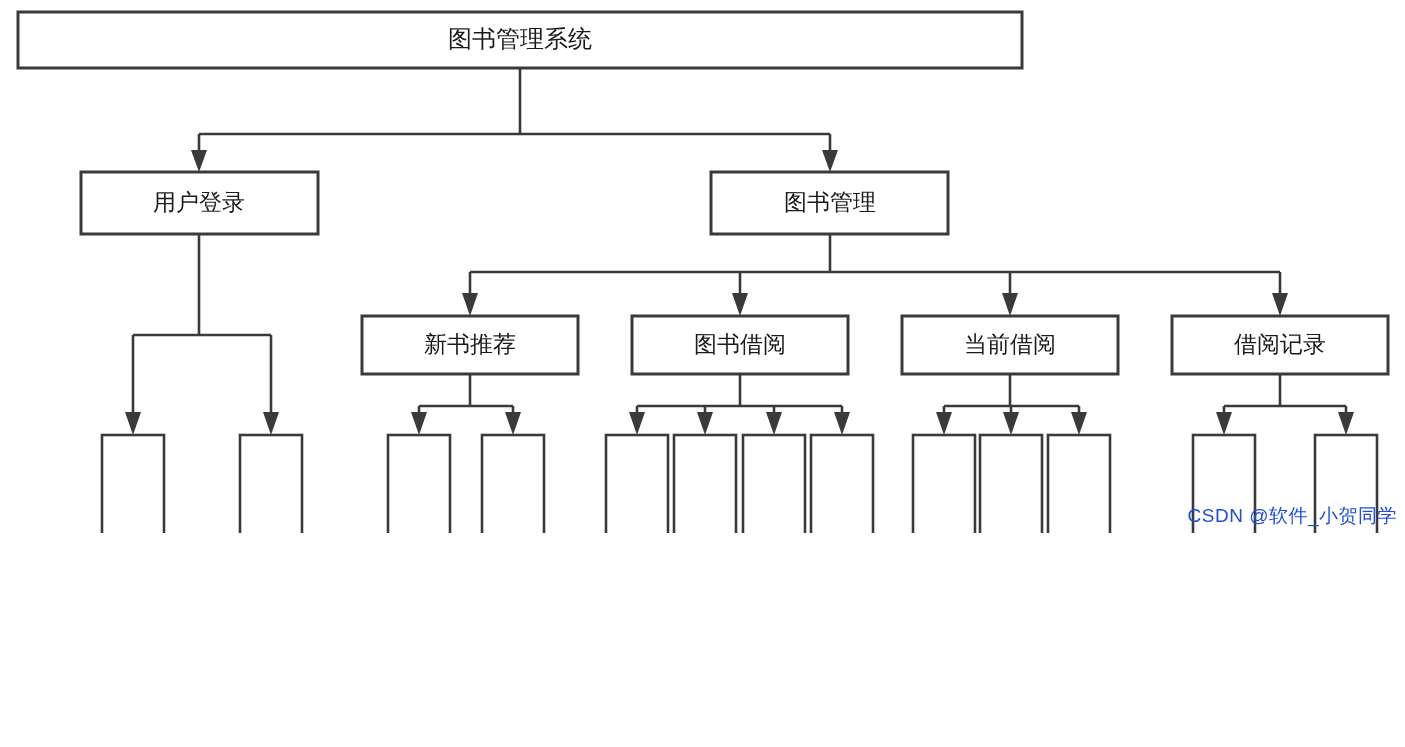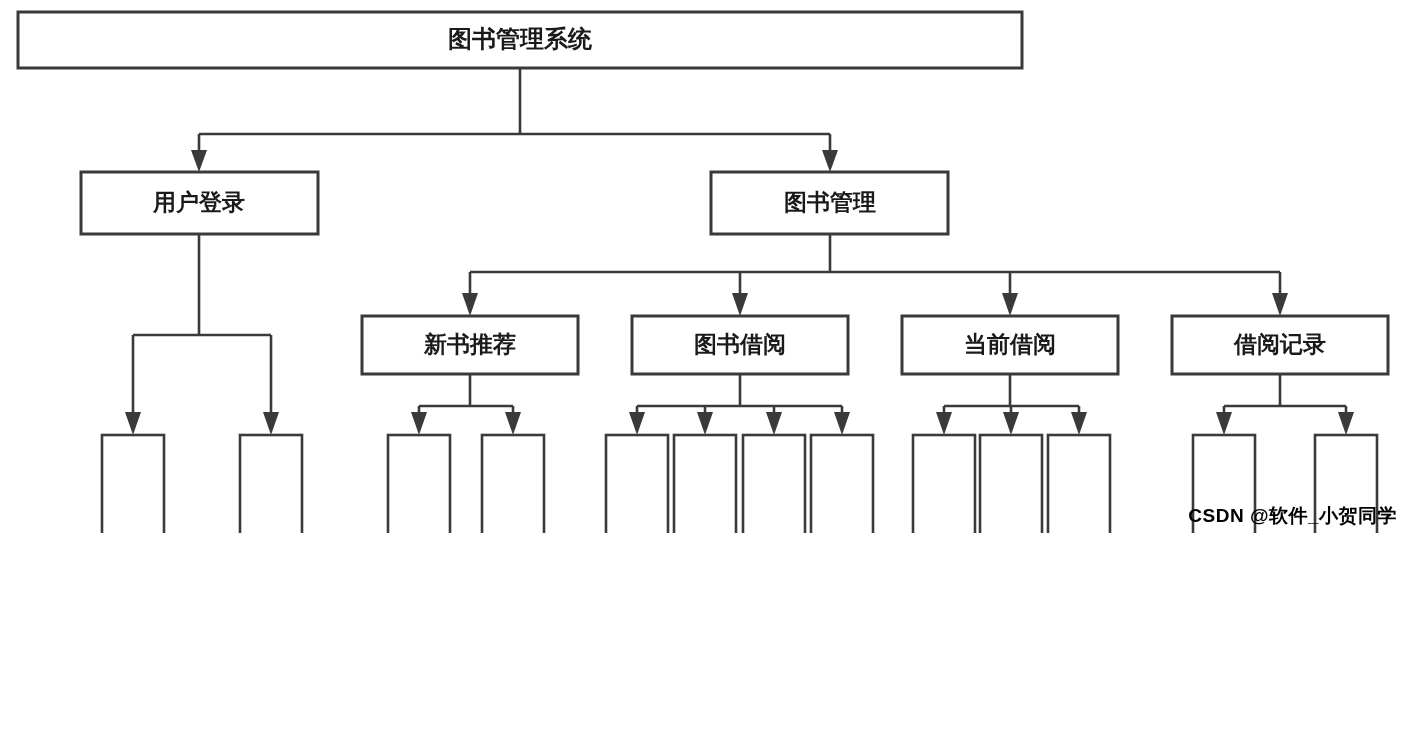--- a/index.html
+++ b/index.html
@@ -10,21 +10,20 @@
   }
   body {
     font-family: "Liberation Sans", "DejaVu Sans", sans-serif;
   }
   #diagram-root {
     position: relative;
     width: 1405px;
     height: 533px;
     background: #ffffff;
     overflow: hidden;
-    font-weight: bold;
   }
   svg#tree-svg {
     position: absolute;
     left: 0;
     top: 0;
     width: 1405px;
     height: 747px;
     display: block;
   }
   .node-rect {
@@ -75,21 +74,21 @@
     text-align: center;
     pointer-events: none;
     white-space: nowrap;
   }
   .watermark {
     position: absolute;
     right: 8px;
     bottom: 4px;
     font-family: "Liberation Sans", "DejaVu Sans", sans-serif;
     font-size: 19px;
-    color: #000000;
+    color: #1d4ed8;
     letter-spacing: 0.5px;
     user-select: none;
   }
 </style>
 </head>
 <body>
 
 <div id="diagram-root">
 
   <svg id="tree-svg" viewBox="0 0 1405 747" xmlns="http://www.w3.org/2000/svg">

